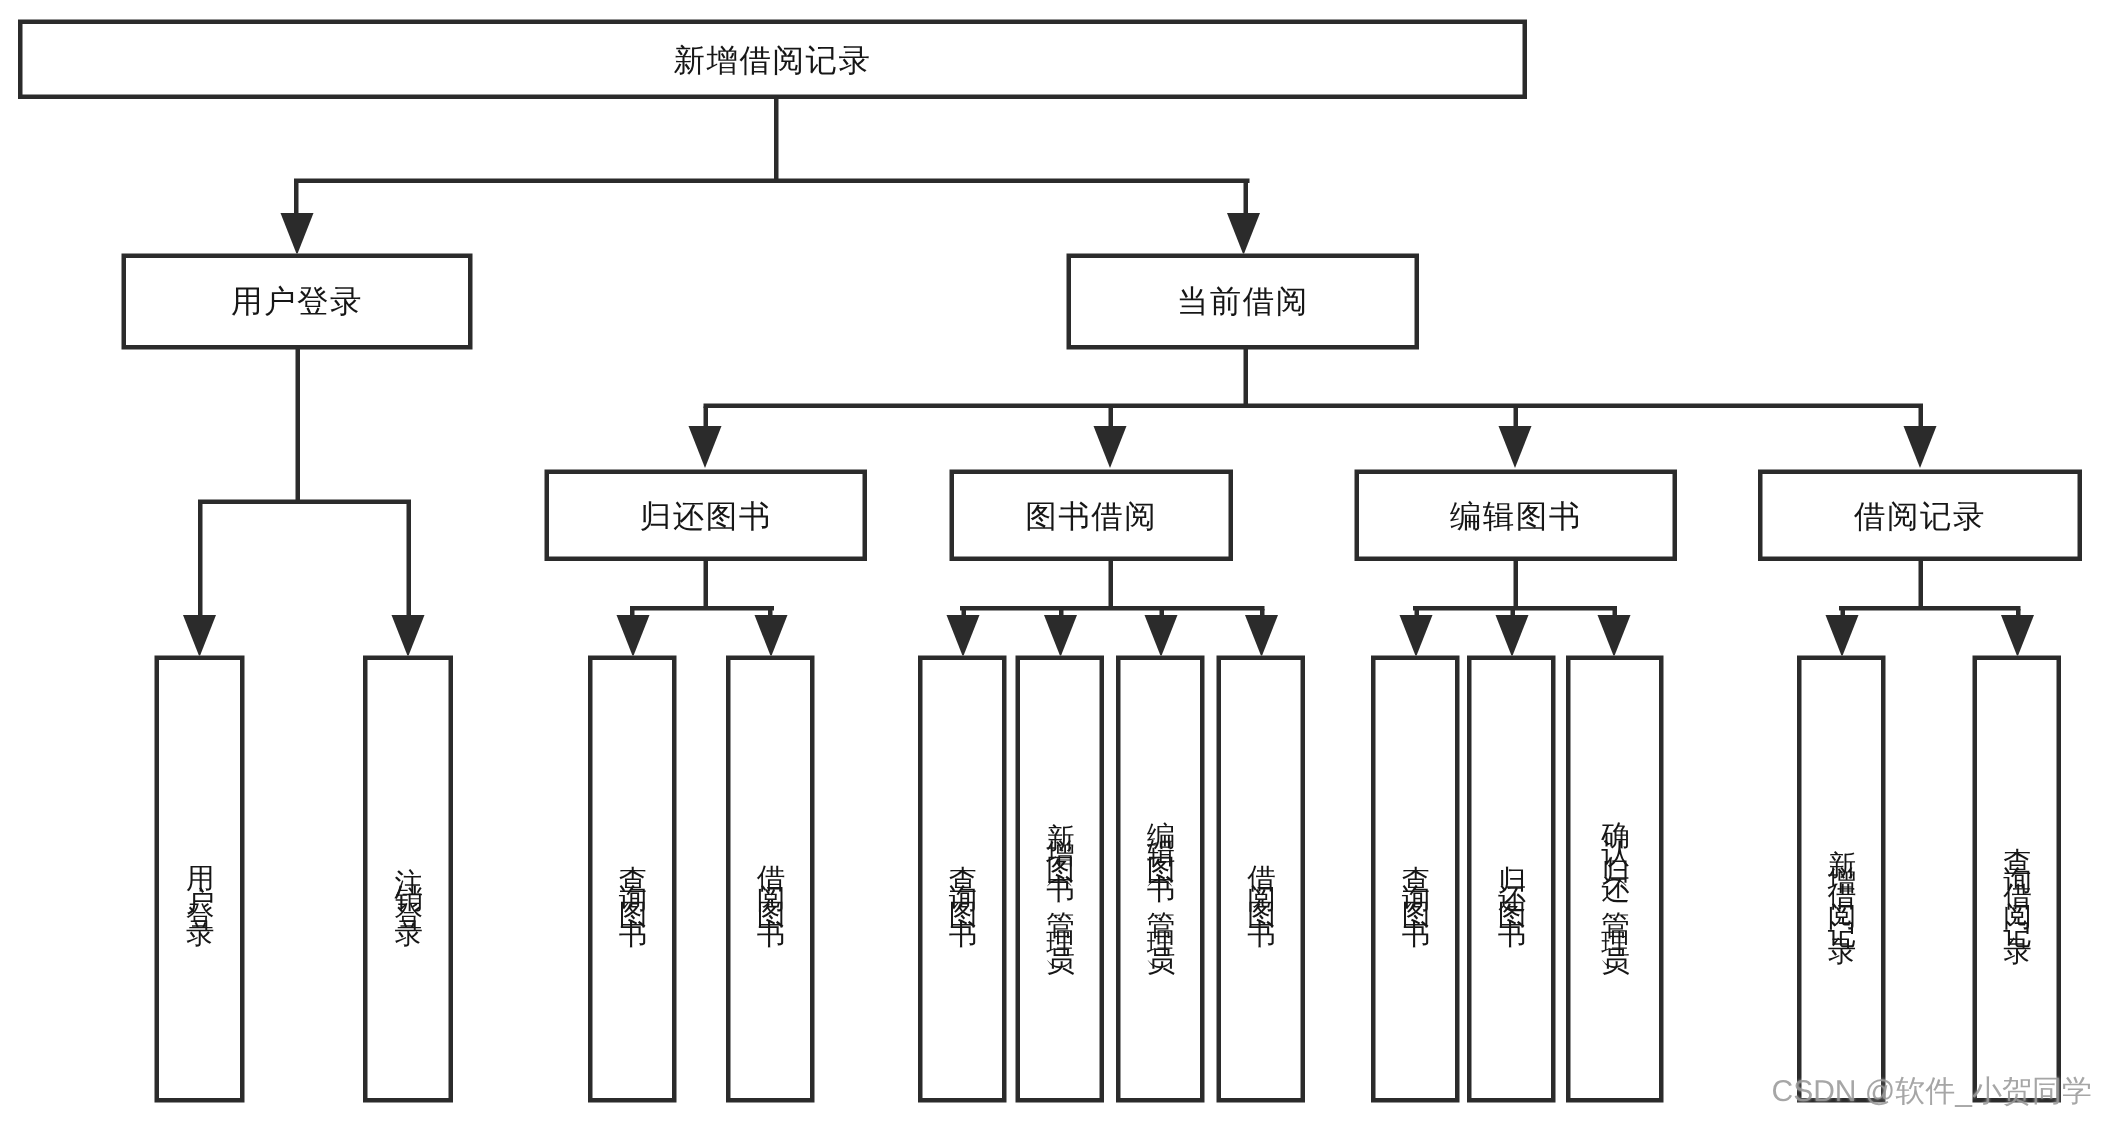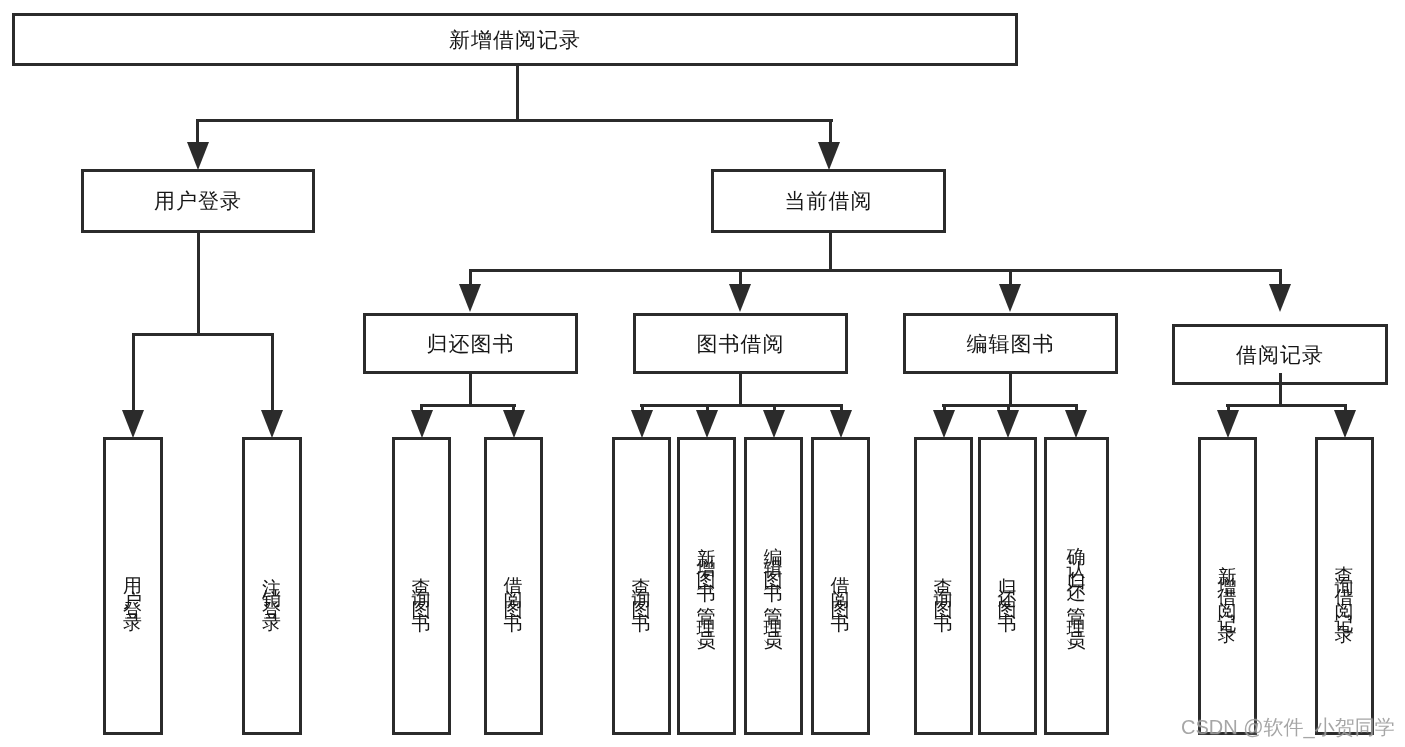--- a/index.html
+++ b/index.html
@@ -68,27 +68,27 @@
   <div class="vline" style="left:739px; top:271px; width:3px; height:13px;"></div>
   <div class="arrow" style="left:729px; top:284px;"></div>
   <div class="vline" style="left:1009px; top:271px; width:3px; height:13px;"></div>
   <div class="arrow" style="left:999px; top:284px;"></div>
   <div class="vline" style="left:1279px; top:271px; width:3px; height:13px;"></div>
   <div class="arrow" style="left:1269px; top:284px;"></div>
 
   <div class="box" style="left:363px; top:313px; width:215px; height:61px;">
     <span>归还图书</span>
   </div>
-  <div class="box" style="left:633px; top:313px; width:215px; height:61px;">
+  <div class="box" style="left:633px; top:313px; width:189px; height:61px;">
     <span>图书借阅</span>
   </div>
   <div class="box" style="left:903px; top:313px; width:215px; height:61px;">
     <span>编辑图书</span>
   </div>
-  <div class="box" style="left:1172px; top:313px; width:216px; height:61px;margin-top:11px;">
+  <div class="box" style="left:1172px; top:313px; width:216px; height:61px;">
     <span>借阅记录</span>
   </div>
 
   <div class="vline" style="left:469px; top:373px; width:3px; height:33px;"></div>
   <div class="hline" style="left:420px; top:404px; width:96px; height:3px;"></div>
   <div class="vline" style="left:420px; top:406px; width:3px; height:6px;"></div>
   <div class="arrow" style="left:411px; top:410px;"></div>
   <div class="vline" style="left:512px; top:406px; width:3px; height:6px;"></div>
   <div class="arrow" style="left:503px; top:410px;"></div>
 

